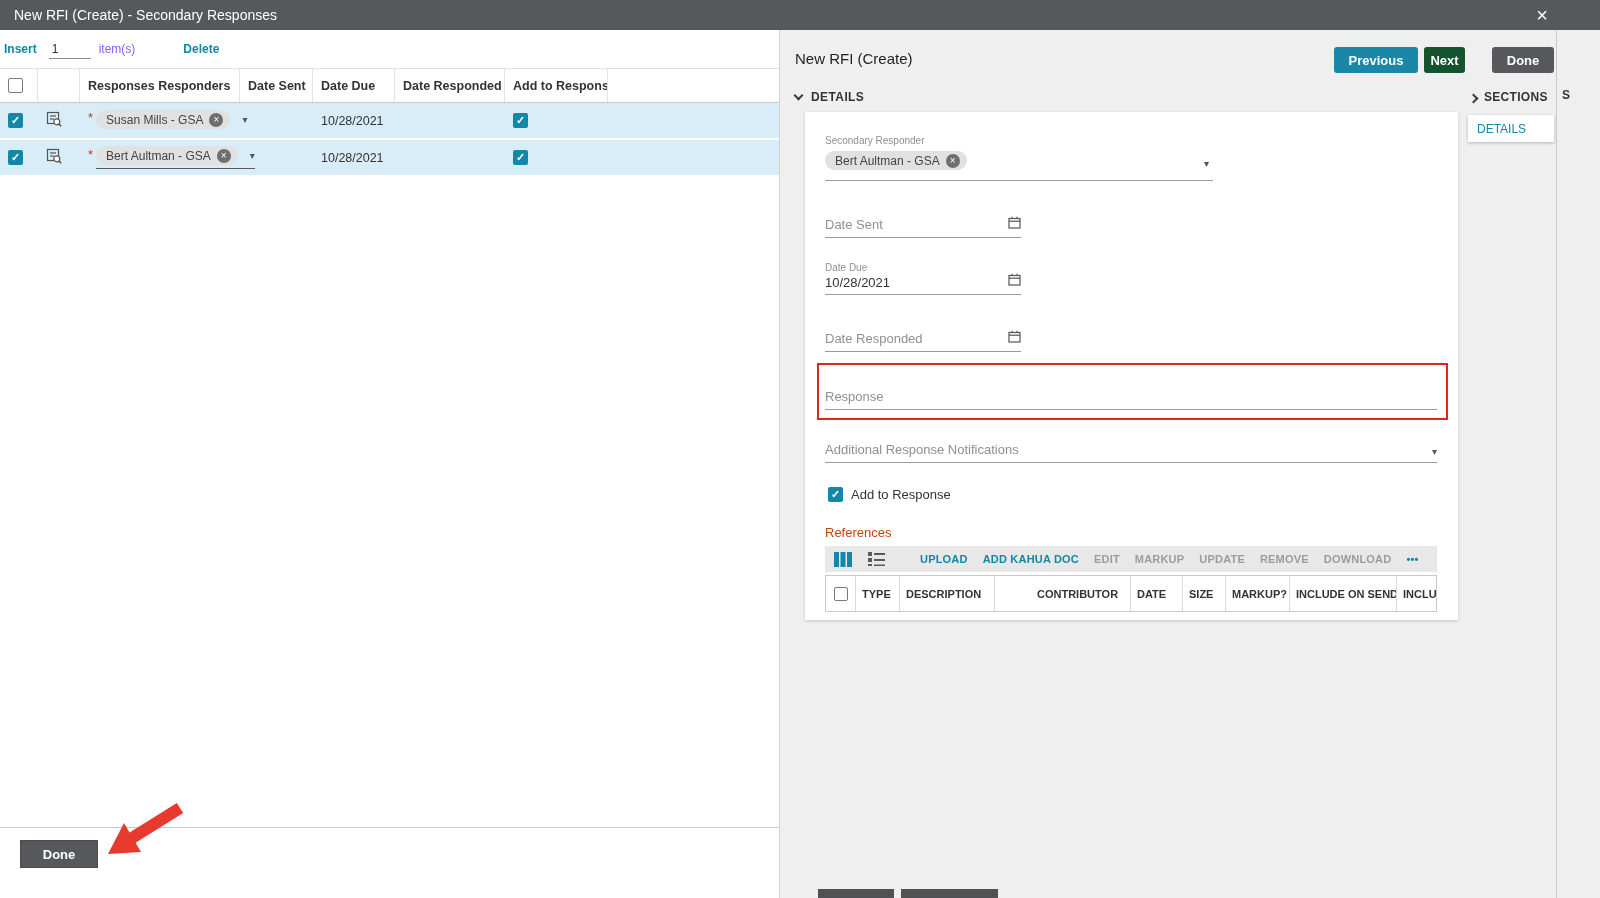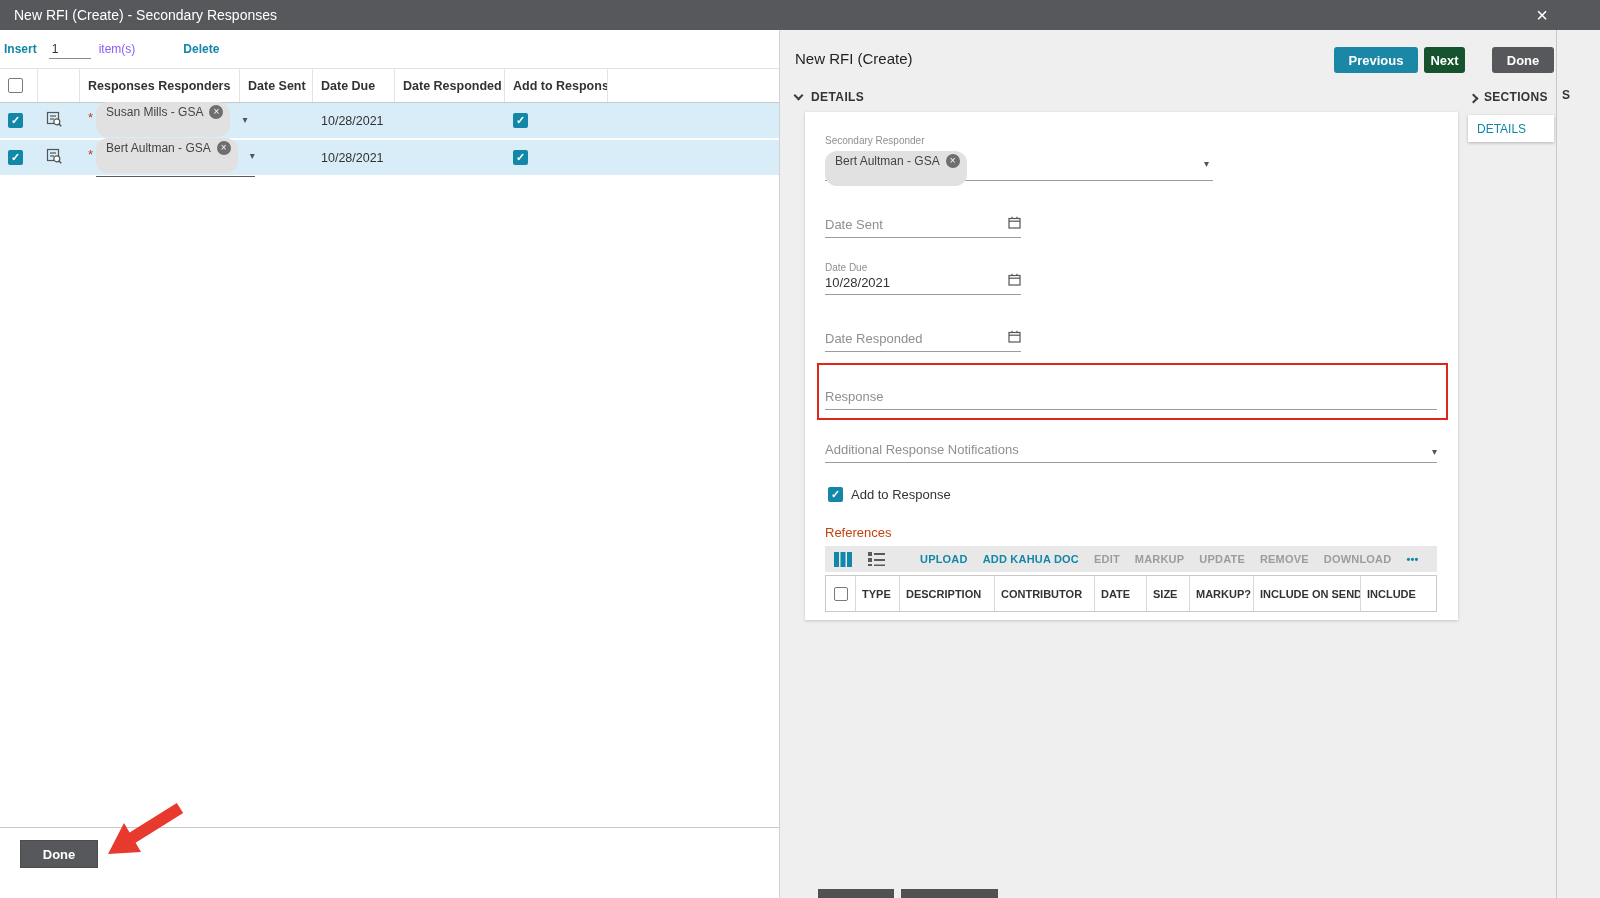--- a/index.html
+++ b/index.html
@@ -49,21 +49,21 @@
   .lp-row { display:flex; height:37px; align-items:center; background:#d8edf7; border-bottom:2px solid #fff; font-size:12.5px; color:#333; }
   .lp-row .c { display:flex; align-items:center; height:100%; padding-left:8px; overflow:visible; white-space:nowrap; }
   .lp-row .c.center { padding-left:8px; }
 
   .cb { width:15px; height:15px; border-radius:2px; display:inline-flex; align-items:center; justify-content:center; flex:none; }
   .cb.checked { background:#1287a8; color:#fff; font-size:11px; font-weight:bold; }
   .cb.unchecked { background:#fff; border:1.5px solid #7a7a7a; }
 
   .required { color:#c0392b; font-size:13px; margin-right:3px; position:relative; top:-3px; }
 
-  .chip { display:inline-flex; align-items:center; gap:6px; background:#e1e1e1; border-radius:12px; padding:3px 7px 18px 10px; font-size:12px; color:#444; white-space:nowrap; }
+  .chip { display:inline-flex; align-items:center; gap:6px; background:#e1e1e1; border-radius:12px; padding:3px 7px 2px 10px; font-size:12px; color:#444; white-space:nowrap; }
   .chip-x { width:14px; height:14px; border-radius:50%; background:#6e6e6e; color:#fff; font-size:10px; line-height:14px; display:inline-flex; align-items:center; justify-content:center; cursor:pointer; flex:none; }
   .caret { color:#555; font-size:10px; margin-left:12px; cursor:pointer; }
 
   .resp-wrap { display:inline-flex; align-items:center; padding-bottom:3px; }
   .lp-row.focused .resp-wrap { border-bottom:1px solid #5a5a5a; }
 
   .lp-done {
     position:absolute; left:20px; top:810px; width:78px; height:28px;
     background:#57585b; color:#fff; border:1px solid #4a4b4d; font-size:13px; font-weight:bold;
     font-family:"Liberation Sans", sans-serif; cursor:pointer;
@@ -111,21 +111,21 @@
   .view-icon { display:inline-flex; align-items:center; cursor:pointer; }
   .vi1 { margin-left:9px; } .vi2 { margin-left:16px; }
   .rt-label { font-size:11px; font-weight:bold; letter-spacing:.2px; margin-left:15px; cursor:pointer; white-space:nowrap; }
   .rt-label.on { color:#1287a8; }
   .rt-label.off { color:#9c9c9c; }
   .rt-label.first { margin-left:34px; }
 
   .refs-header { position:absolute; left:20px; top:463px; width:612px; height:37px; background:#fff; border:1px solid #c9c9c9; display:flex; font-size:11px; font-weight:bold; color:#333; overflow:hidden; }
   .refs-header .rc { height:100%; display:flex; align-items:center; padding-left:6px; border-right:1px solid #d8d8d8; white-space:nowrap; overflow:hidden; }
   .r0 { width:30px; justify-content:center; padding-left:0 !important; }
-  .r1 { width:44px; } .r2 { width:95px; } .r3 { width:100px; } .r4 { width:52px; }
+  .r1 { width:44px; } .r2 { width:95px; } .r3 { width:100px;margin-left:36px; } .r4 { width:52px; }
   .r5 { width:43px; } .r6 { width:64px; } .r7 { width:107px; } .r8 { flex:1; border-right:none !important; }
   .cb.small { width:14px; height:14px; }
 
   
   .edge-divider { position:absolute; left:1556px; top:30px; width:1px; height:868px; background:#c9c9c9; }
   .edge-text { position:absolute; left:1562px; top:88px; font-size:12px; font-weight:bold; color:#333; }
   .cutoff-btn { position:absolute; top:889px; height:9px; background:#505153; }
   .cut1 { left:818px; width:76px; }
   .cut2 { left:901px; width:97px; }
 </style>

